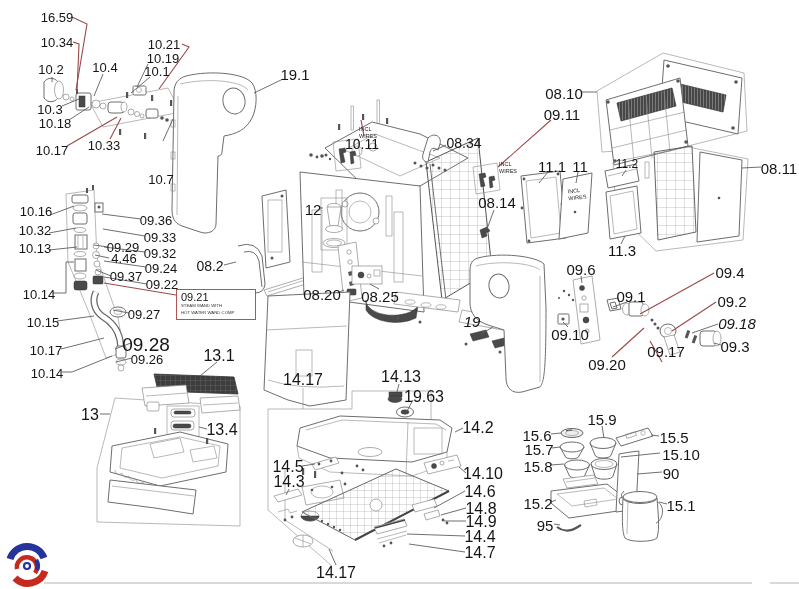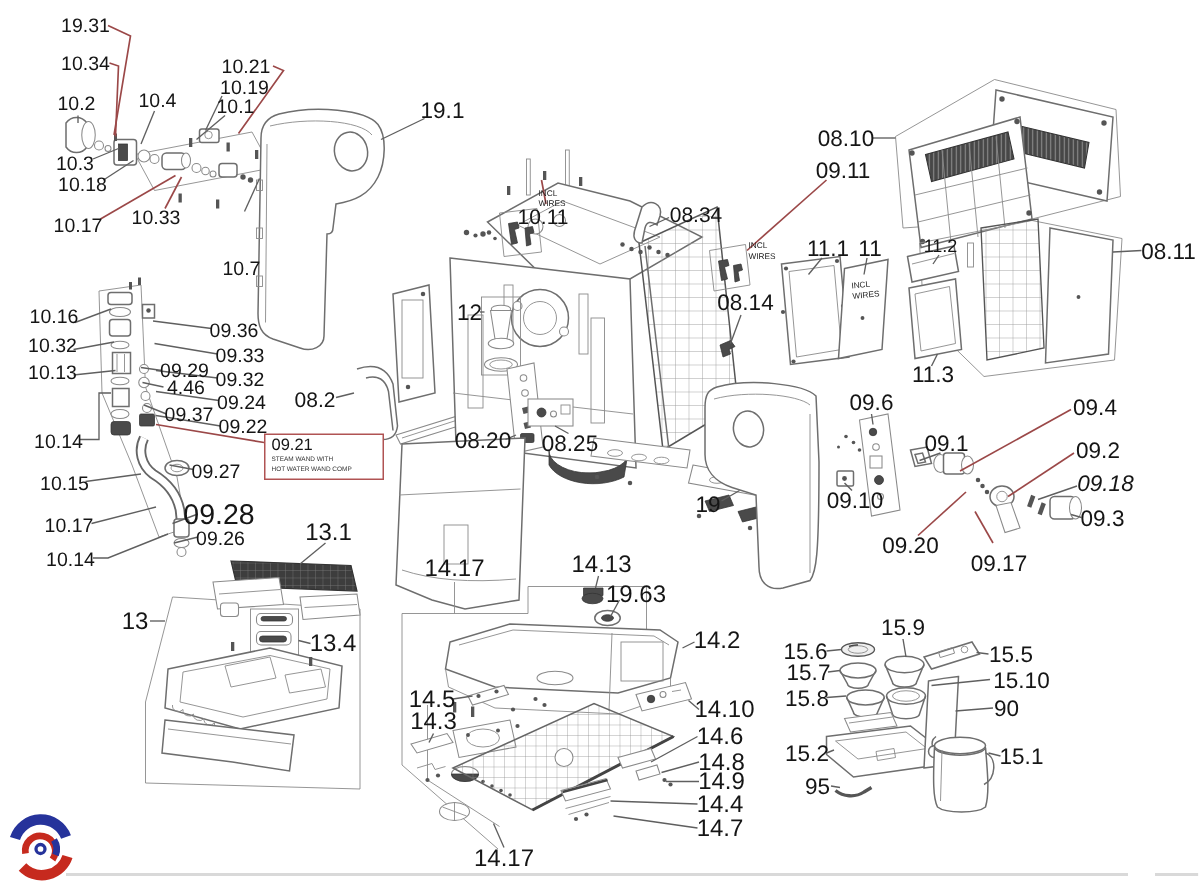--- a/index.html
+++ b/index.html
@@ -521,21 +521,21 @@
     <path d="M9,-6 A11,11 0 0 1 10,4" fill="none" stroke="#26339b" stroke-width="4.5"></path>
     <circle cx="0" cy="0" r="3" fill="none" stroke="#26339b" stroke-width="2.2"></circle>
   </g>
   <g>
     <line x1="44" y1="583" x2="752" y2="583" stroke="#d9d9d9" stroke-width="2"></line>
     <line x1="770" y1="583" x2="799" y2="583" stroke="#d9d9d9" stroke-width="2"></line>
   </g>
 </svg>
 
 <div id="label-layer">
-      <span class="part-label" style="left: 57px; top: 17px; font-size: 13px;">19.31</span>
+      <span class="part-label" style="left: 57px; top: 17px; font-size: 13px;">16.59</span>
       <span class="part-label" style="left: 57px; top: 42px; font-size: 13px;">10.34</span>
       <span class="part-label" style="left: 51px; top: 69px; font-size: 13px;">10.2</span>
       <span class="part-label" style="left: 105px; top: 67px; font-size: 13px;">10.4</span>
       <span class="part-label" style="left: 164px; top: 44px; font-size: 13px;">10.21</span>
       <span class="part-label" style="left: 163px; top: 58px; font-size: 13px;">10.19</span>
       <span class="part-label" style="left: 157px; top: 71px; font-size: 13px;">10.1</span>
       <span class="part-label" style="left: 50px; top: 109px; font-size: 13px;">10.3</span>
       <span class="part-label" style="left: 55px; top: 123px; font-size: 13px;">10.18</span>
       <span class="part-label" style="left: 52px; top: 150px; font-size: 13px;">10.17</span>
       <span class="part-label" style="left: 104px; top: 145px; font-size: 13px;">10.33</span>
@@ -569,30 +569,30 @@
       <span class="part-label" style="left: 562px; top: 114px; font-size: 15px;">09.11</span>
       <span class="part-label" style="left: 552px; top: 166px; font-size: 15px;">11.1</span>
       <span class="part-label" style="left: 580px; top: 166px; font-size: 15px;">11</span>
       <span class="part-label" style="left: 627px; top: 164px; font-size: 12px;">11.2</span>
       <span class="part-label" style="left: 779px; top: 168px; font-size: 15px;">08.11</span>
       <span class="part-label" style="left: 622px; top: 250px; font-size: 15px;">11.3</span>
       <span class="part-label" style="left: 313px; top: 209px; font-size: 15px;">12</span>
       <span class="part-label" style="left: 497px; top: 202px; font-size: 15px;">08.14</span>
       <span class="part-label" style="left: 322px; top: 294px; font-size: 15px;">08.20</span>
       <span class="part-label" style="left: 380px; top: 296px; font-size: 15px;">08.25</span>
-      <span class="part-label" style="left: 472px; top: 337px; font-size: 15px;">19</span>
+      <span class="part-label" style="left: 472px; top: 321px; font-size: 15px; font-style: italic;">19</span>
       <span class="part-label" style="left: 581px; top: 269px; font-size: 15px;">09.6</span>
       <span class="part-label" style="left: 730px; top: 272px; font-size: 15px;">09.4</span>
       <span class="part-label" style="left: 631px; top: 296px; font-size: 15px;">09.1</span>
       <span class="part-label" style="left: 732px; top: 301px; font-size: 15px;">09.2</span>
       <span class="part-label" style="left: 737px; top: 323px; font-size: 15px; font-style: italic;">09.18</span>
       <span class="part-label" style="left: 735px; top: 346px; font-size: 15px;">09.3</span>
       <span class="part-label" style="left: 570px; top: 334px; font-size: 15px;">09.10</span>
       <span class="part-label" style="left: 607px; top: 364px; font-size: 15px;">09.20</span>
-      <span class="part-label" style="left: 666px; top: 376px; font-size: 15px;">09.17</span>
+      <span class="part-label" style="left: 666px; top: 351px; font-size: 15px;">09.17</span>
       <span class="part-label" style="left: 303px; top: 380px; font-size: 16px;">14.17</span>
       <span class="part-label" style="left: 401px; top: 377px; font-size: 16px;">14.13</span>
       <span class="part-label" style="left: 424px; top: 397px; font-size: 16px;">19.63</span>
       <span class="part-label" style="left: 478px; top: 428px; font-size: 16px;">14.2</span>
       <span class="part-label" style="left: 288px; top: 467px; font-size: 16px;">14.5</span>
       <span class="part-label" style="left: 289px; top: 482px; font-size: 16px;">14.3</span>
       <span class="part-label" style="left: 483px; top: 474px; font-size: 16px;">14.10</span>
       <span class="part-label" style="left: 480px; top: 492px; font-size: 16px;">14.6</span>
       <span class="part-label" style="left: 481px; top: 509px; font-size: 16px;">14.8</span>
       <span class="part-label" style="left: 481px; top: 522px; font-size: 16px;">14.9</span>

